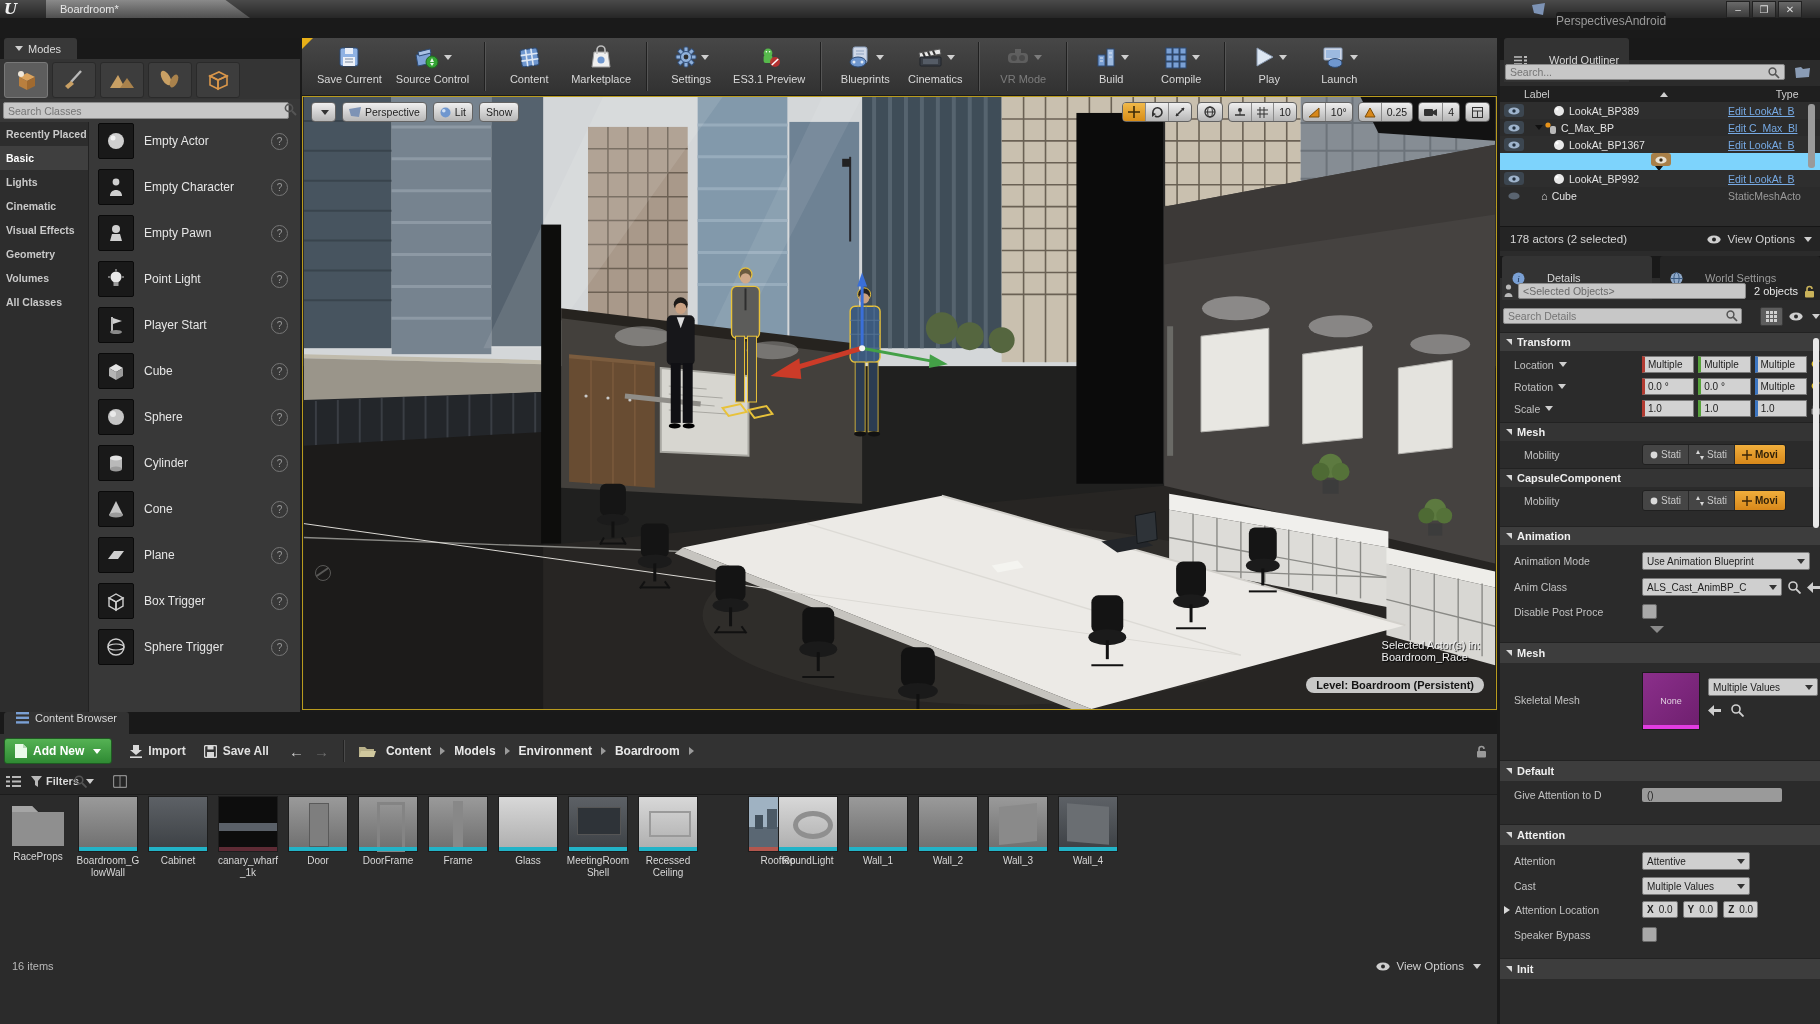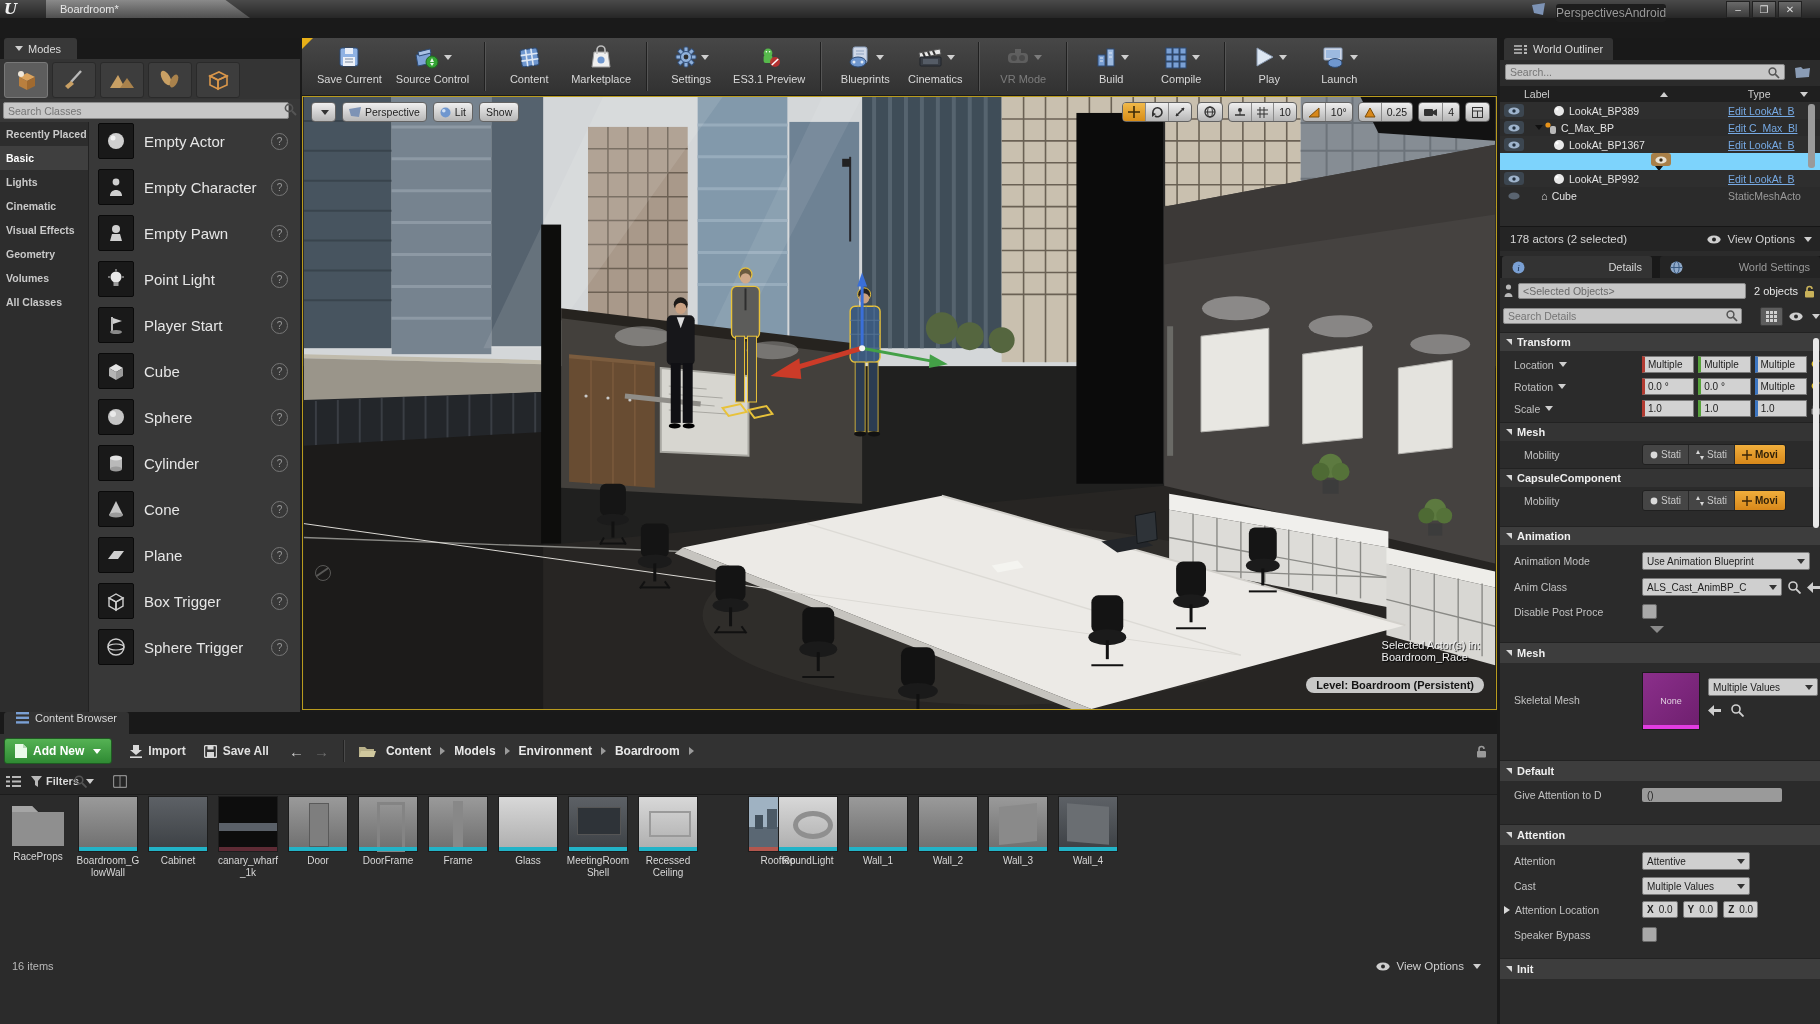--- a/index.html
+++ b/index.html
@@ -11,21 +11,21 @@
 
   
   #titlebar{left:0;top:0;width:1820px;height:18px;
     background:linear-gradient(#4a4a4a,#262626);}
   #level-tab{position:absolute;left:46px;top:0;width:190px;height:18px;
     background:linear-gradient(#8a8a8a,#4f4f4f);border-radius:0 0 0 0;
     color:#e8e8e8;font-size:11px;display:flex;align-items:center;padding-left:14px;
     clip-path:polygon(0 0,88% 0,100% 100%,0 100%);}
   #ue-logo{position:absolute;left:4px;top:0px;color:#f0f0f0;font-size:15px;font-weight:bold;
     font-family:"DejaVu Serif",serif;font-style:italic;}
-  #project-name{position:absolute;left:1556px;top:4px;height:18px;display:flex;align-items:center;
+  #project-name{position:absolute;left:1556px;top:12px;height:18px;display:flex;align-items:center;
     padding:0 0;background:#1d1d1d;border-radius:3px;color:#9a9a9a;font-size:12px;}
   .winbtn{position:absolute;top:1px;width:22px;height:15px;background:linear-gradient(#6a6a6a,#3a3a3a);
     border:1px solid #222;color:#ddd;font-size:10px;display:flex;align-items:center;justify-content:center;}
   #proj-icon{position:absolute;left:1532px;top:3px;}
   #menubar{left:0;top:18px;width:1820px;height:20px;background:#161616;border-bottom:1px solid #0c0c0c;}
   .menu-item{padding:0 14px;height:20px;display:flex;align-items:center;color:#d6d6d6;font-size:11.5px;}
 
   
   #main-toolbar{left:302px;top:38px;width:1195px;height:57px;
     background:linear-gradient(#474747,#313131);border-bottom:1px solid #1a1a1a;
@@ -55,21 +55,21 @@
   #modes-search{position:absolute;left:3px;top:64px;width:276px;height:15px;background:#c7c7c7;
     border:1px solid #8a8a8a;border-radius:2px;color:#555;font-size:10.5px;padding:0 4px;}
   #modes-search-icon{position:absolute;left:284px;top:65px;}
   #modes-cats{position:absolute;left:0;top:84px;width:88px;height:590px;background:#2d2d2d;border-right:1px solid #222;}
   .mode-cat{height:24px;display:flex;align-items:center;padding-left:6px;color:#c9c9c9;font-size:10.5px;font-weight:bold;}
   .mode-cat.active{color:#ffffff;background:#3f3f3f;}
   #modes-items{position:absolute;left:88px;top:80px;width:212px;height:594px;overflow:hidden;}
   .mode-item{position:absolute;left:0;width:212px;height:46px;display:flex;align-items:center;}
   .mi-thumb{width:34px;height:34px;background:#191919;border:1px solid #0a0a0a;margin-left:10px;
     display:flex;align-items:center;justify-content:center;border-radius:2px;}
-  .mi-label{margin-left:10px;color:#e6e6e6;font-size:15px;flex:1;}
+  .mi-label{margin-left:10px;color:#e6e6e6;font-size:12px;flex:1;}
   .mi-help{width:15px;height:15px;border:1.5px solid #777;border-radius:50%;color:#999;font-size:10px;
     display:flex;align-items:center;justify-content:center;margin-right:12px;}
 
   
   #viewport{left:302px;top:96px;width:1195px;height:614px;border:1px solid #b99b1e;box-sizing:border-box;
     background:#20201f;overflow:hidden;}
   .vp-btn{height:18px;background:linear-gradient(#efefef,#b6b6b6);border:1px solid #636363;border-radius:4px;
     color:#222;font-size:10.5px;display:flex;align-items:center;padding:0 6px;gap:4px;}
   .vp-seg{display:flex;height:18px;background:linear-gradient(#efefef,#b6b6b6);
     border:1px solid #636363;border-radius:4px;overflow:hidden;}
@@ -83,22 +83,22 @@
     font-size:11px;text-shadow:1px 1px 1px #000;}
   #vp-level-pill{position:absolute;right:12px;bottom:16px;background:rgba(214,214,214,.92);
     border-radius:9px;color:#141414;font-weight:bold;font-size:11px;padding:2px 10px;}
   #vp-nolight{position:absolute;left:12px;bottom:128px;width:14px;height:14px;border:1.5px solid #8a8a88;
     border-radius:50%;opacity:.55;}
   #vp-nolight::after{content:"";position:absolute;left:-1px;top:5px;width:15px;height:2px;background:#8a8a88;transform:rotate(-35deg);}
 
   
   #right-panel{left:1500px;top:38px;width:320px;height:986px;background:#2b2b2b;}
   .rp-tabbar{position:absolute;left:0;width:320px;height:22px;background:#191919;}
-  .rp-tab{position:absolute;top:0;height:22px;display:flex;align-items:center;gap:6px;padding:0 10px;
-    background:#333;color:#d8d8d8;border-radius:3px 3px 0 0;font-size:11px;justify-content:space-between;}
+  .rp-tab{position:absolute;top:0;height:22px;display:flex;align-items:center;gap:22px;padding:11px 10px;
+    background:#333;color:#d8d8d8;border-radius:3px 3px 0 0;font-size:11px;}
   .rp-tab.inactive{background:#242424;color:#9a9a9a;}
   .lightfield{background:#c7c7c7;border:1px solid #8a8a8a;border-radius:2px;color:#4f4f4f;
     font-size:10.5px;display:flex;align-items:center;padding:0 4px;}
   input.lightfield{color:#555;}
   .o-colhdr{position:absolute;left:0;width:320px;height:16px;background:#1f1f1f;border-bottom:1px solid #141414;
     color:#cfcfcf;font-size:10.5px;}
   .o-row{position:absolute;left:0;width:320px;height:17px;display:flex;align-items:center;font-size:10.5px;}
   .o-row:nth-child(odd){background:#2e2e2e;}
   .o-row.sel{background:#7dd3fc;color:#141414;flex-direction:column;}
   .eye-btn{width:20px;height:13px;background:#3c4document650;background:#3c4650;border-radius:3px;margin:0 3px 0 4px;
@@ -1054,21 +1054,21 @@
         <circle cx="4.5" cy="4.5" r="3.4" fill="none" stroke="#555" stroke-width="1.5"></circle>
         <line x1="7.2" y1="7.2" x2="11" y2="11" stroke="#555" stroke-width="1.7"></line>
       </svg>
   <svg class="abs svgic" style="left:294px;top:26px" width="18" height="15">
         <polygon points="1,4 7,3 9,5 16,4 15,13 2,14" fill="#8a9cb5"></polygon>
       </svg>
 
   <div class="o-colhdr row" style="top:48px">
     <span style="margin-left:24px">Label</span>
     <span style="margin-left:110px;width:0;height:0;border-left:4px solid transparent;border-right:4px solid transparent;border-bottom:5px solid #cfcfcf"></span>
-    <span style="margin-left:80px">Type</span>
+    <span style="margin-left:108px">Type</span>
     <span class="caret" style="margin-left:30px"></span>
   </div>
 
   <div class="abs" style="left:0;top:64px;width:320px;height:120px">
     <div class="o-row" style="top:0">
       <span class="eye-btn">
             <svg class="svgic" width="12" height="8">
               <ellipse cx="6" cy="4" rx="5.6" ry="3.6" fill="#9fb4cc"></ellipse>
               <circle cx="6" cy="4" r="1.7" fill="#22303f"></circle>
             </svg>

